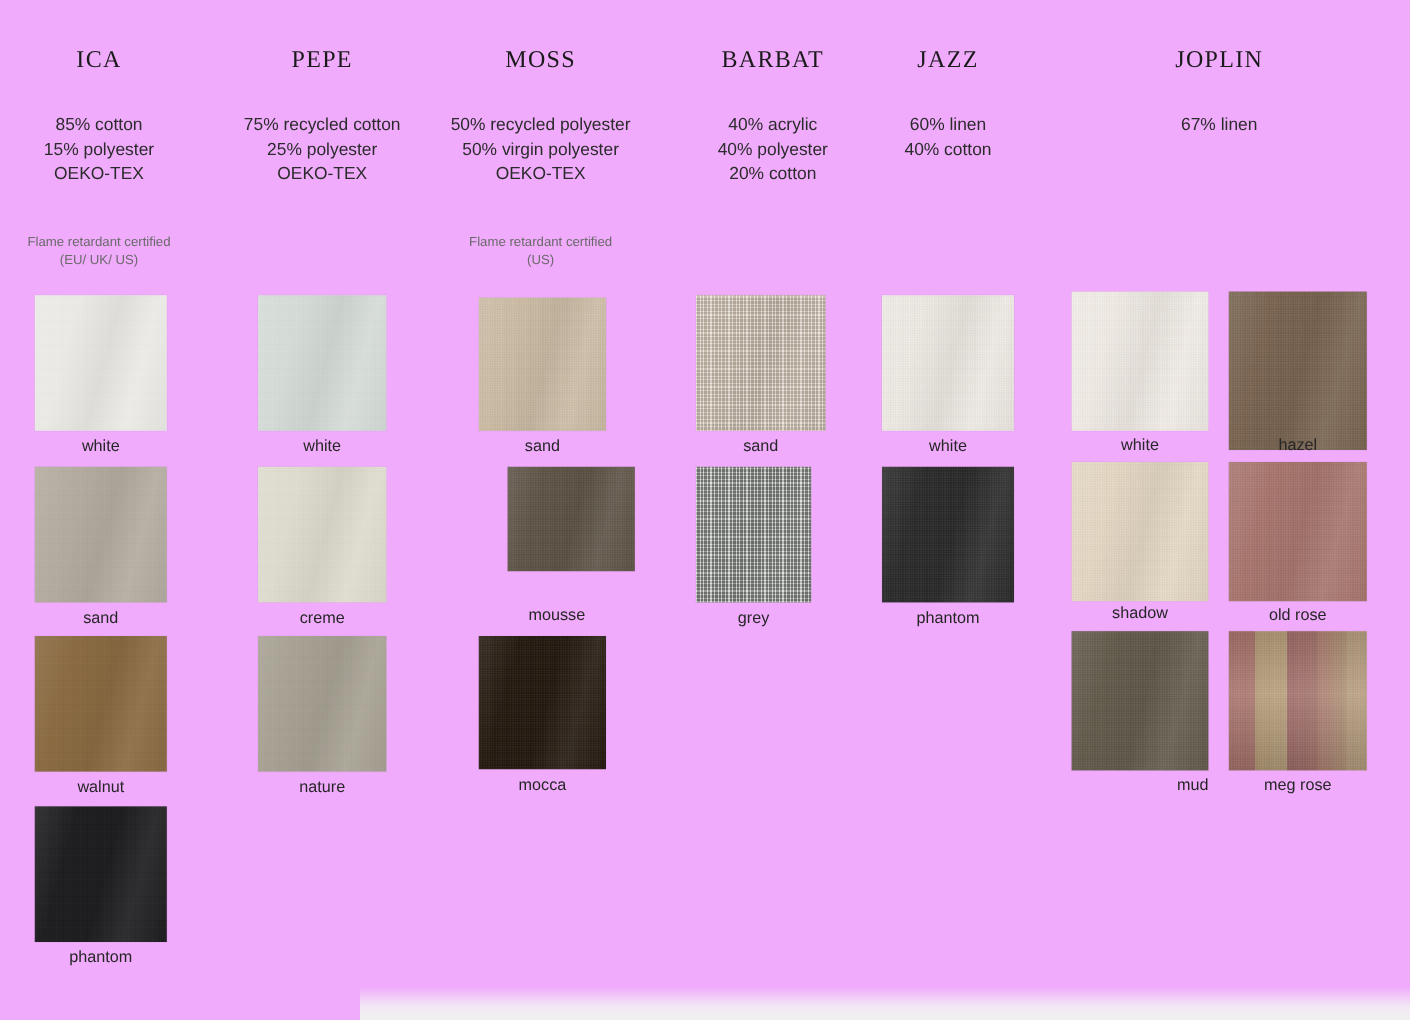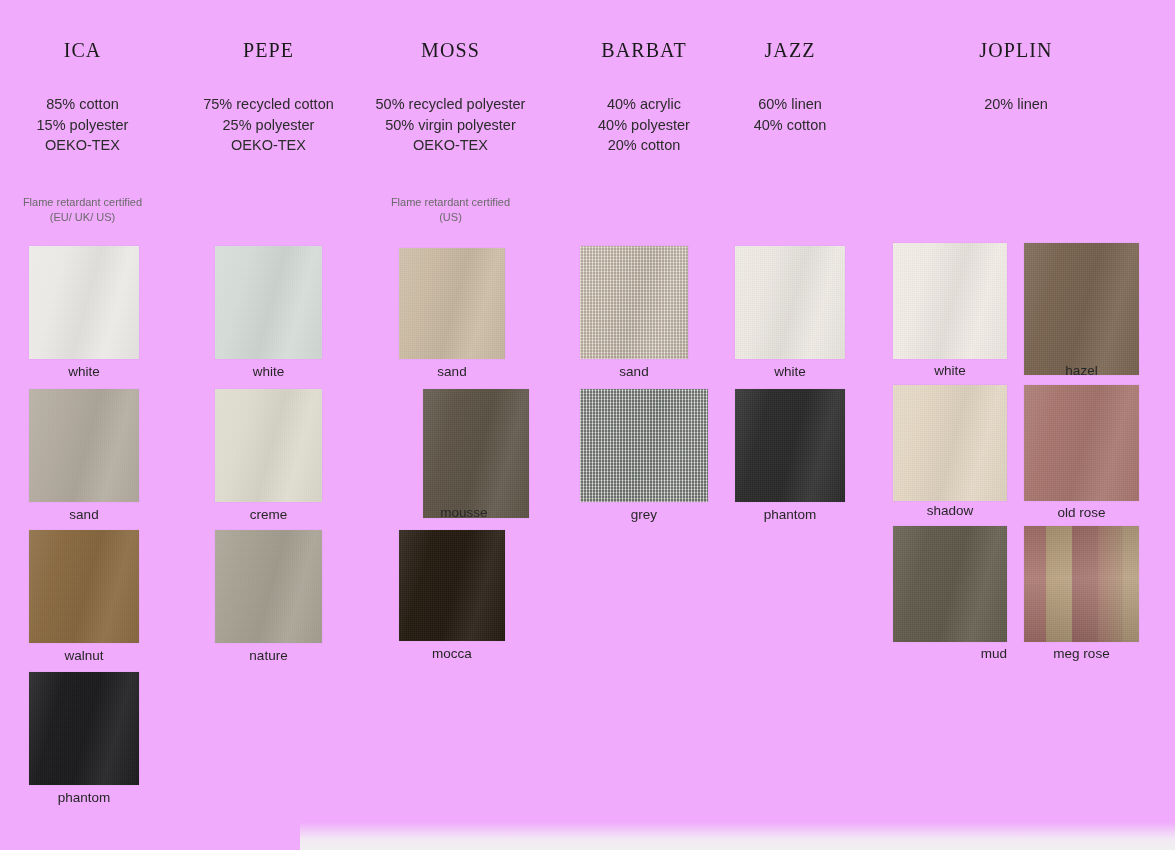--- a/index.html
+++ b/index.html
@@ -175,21 +175,21 @@
     <div class="family-name">JAZZ</div>
     <div class="family-comp">
       <div>60% linen</div>
       <div>40% cotton</div>
     </div>
   </div>
 
   <div class="family" style="left:893px; top:40px; width:246px;">
     <div class="family-name">JOPLIN</div>
     <div class="family-comp">
-      <div>20% linen</div>
+      <div>67% linen</div>
     </div>
   </div>
 
   <div class="fr-note" style="left:0px; top:195px; width:165px;">
     <div>Flame retardant certified</div>
     <div>(EU/ UK/ US)</div>
   </div>
 
   <div class="fr-note" style="left:363px; top:195px; width:175px;">
     <div>Flame retardant certified</div>
@@ -239,40 +239,40 @@
       </div>
     <div class="swatch-label" style="top:118px;">nature</div>
   </div>
 
   <div class="swatch-cell" style="left:399px; top:248px; width:106px; height:111px;">
     <div class="swatch" style="background:#ccbca5;">
         <span class="fold"></span>
       </div>
     <div class="swatch-label" style="top:116px;">sand</div>
   </div>
-  <div class="swatch-cell" style="left:399px; top:389px; width:106px; height:129px;padding-left:24px;">
+  <div class="swatch-cell" style="left:399px; top:389px; width:106px; height:87px;padding-left:24px;">
     <div class="swatch" style="background:#5e5447;">
         <span class="fold"></span>
       </div>
     <div class="swatch-label" style="top:116px;">mousse</div>
   </div>
   <div class="swatch-cell" style="left:399px; top:530px; width:106px; height:111px;">
     <div class="swatch" style="background:#241a10;">
         <span class="fold"></span>
       </div>
     <div class="swatch-label" style="top:116px;">mocca</div>
   </div>
 
   <div class="swatch-cell" style="left:580px; top:246px; width:108px; height:113px;">
     <div class="swatch tex-weave" style="background:#ddd1c2;">
         <span class="fold"></span>
       </div>
     <div class="swatch-label" style="top:118px;">sand</div>
   </div>
-  <div class="swatch-cell" style="left:580px; top:389px; width:128px; height:113px;">
+  <div class="swatch-cell" style="left:580px; top:389px; width:96px; height:113px;">
     <div class="swatch tex-boucle" style="background:#a8aaa3;">
         <span class="fold"></span>
       </div>
     <div class="swatch-label" style="top:118px;">grey</div>
   </div>
 
   <div class="swatch-cell" style="left:735px; top:246px; width:110px; height:113px;">
     <div class="swatch" style="background:#eeeae3;">
         <span class="fold"></span>
       </div>

